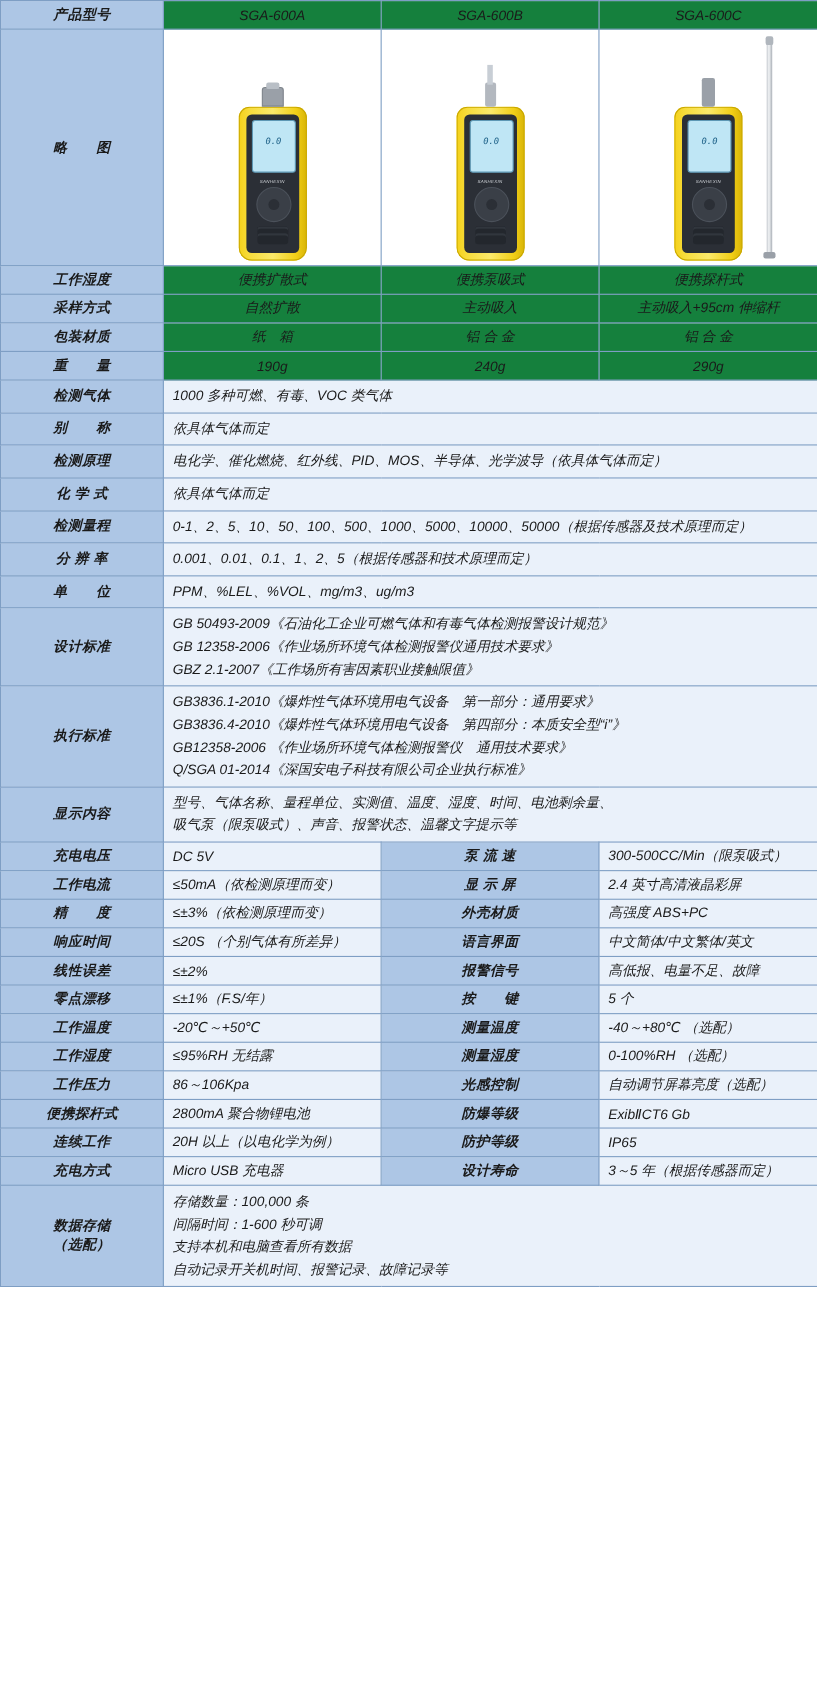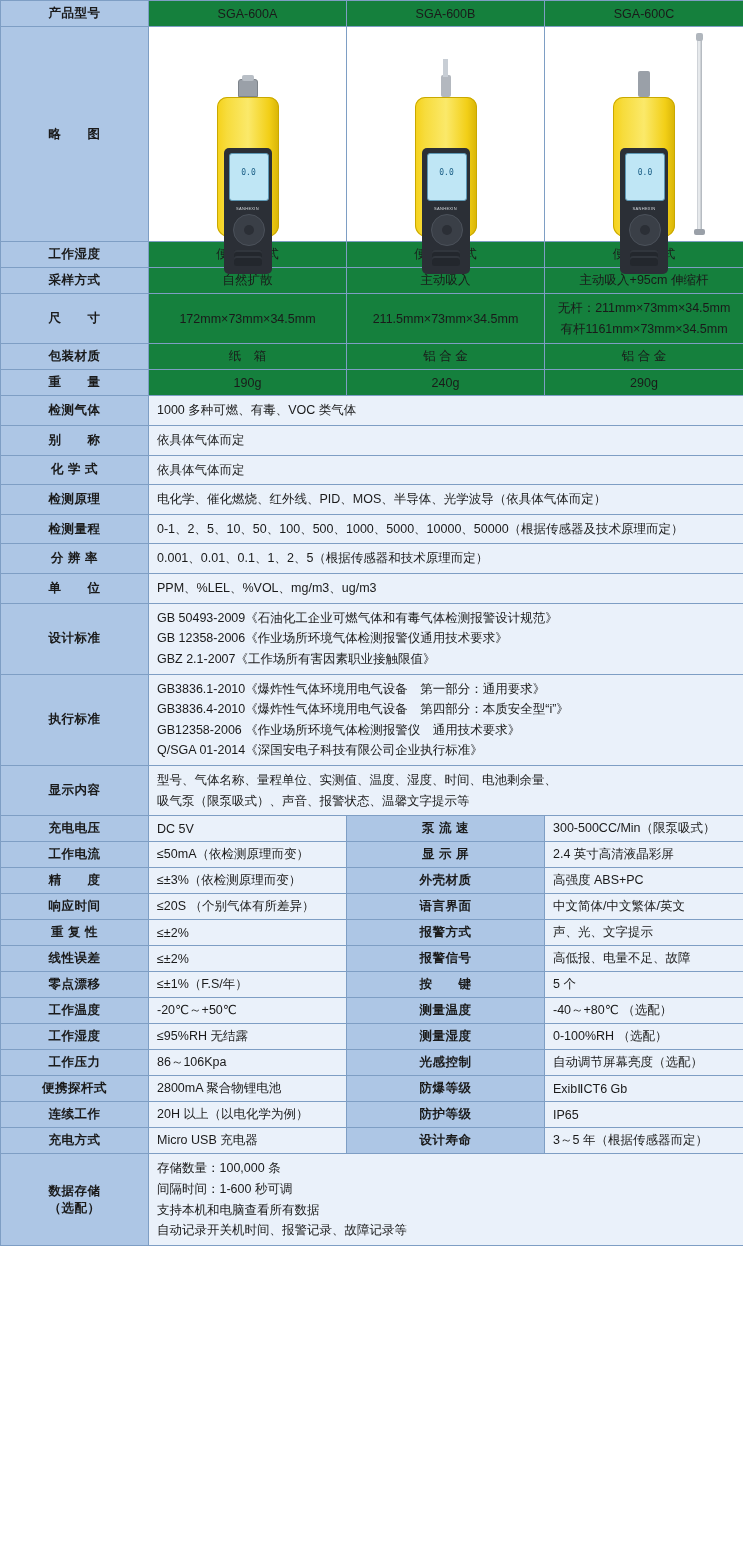--- a/index.html
+++ b/index.html
@@ -1,29 +1,29 @@
 <!DOCTYPE html>
 <html><head>
 <meta charset="utf-8">
 <style>
   html,body{margin:0;padding:0;background:#ffffff;}
   body{font-family:"Liberation Sans","DejaVu Sans",sans-serif;}
   #page{width:743px;height:1542px;position:relative;overflow:hidden;background:#fff;}
-  table.spec{border-collapse:collapse;width:743px;table-layout:fixed;}
+  table.spec{border-collapse:collapse;width:743px;table-layout:fixed;font-style:italic;}
   table.spec td{border:1px solid #7e9ec4;font-size:12.5px;color:#1a1a1a;padding:4px 8px;vertical-align:middle;}
   td.lbl{background:#adc6e5;text-align:center;font-weight:bold;color:#111;letter-spacing:0.5px;}
   td.val{background:#eaf1fa;margin-left:16px;}
   td.valc{background:#15803d;text-align:center;}
   td.imgcell{background:#ffffff;text-align:center;padding:0;}
   .ml{line-height:1.65;}
   
   .dev-wrap{display:flex;align-items:flex-end;justify-content:center;height:206px;}
   .dev{position:relative;width:64px;}
   .body{position:relative;width:62px;height:140px;border-radius:10px 10px 12px 12px;background:linear-gradient(90deg,#f5d11a 0%,#f7dc3c 16%,#fbe96a 50%,#f2cf17 84%,#d8b406 100%);box-shadow:0 0 0 1px #c9a800 inset;margin:0 auto;}
-  .inner{position:absolute;left:7px;top:7px;width:48px;height:126px;border-radius:5px;background:#2b2f36;margin-top:44px;}
+  .inner{position:absolute;left:7px;top:7px;width:48px;height:126px;border-radius:5px;background:#2b2f36;}
   .screen{position:absolute;left:5px;top:5px;width:38px;height:46px;border-radius:3px;background:#bfe6f5;border:1px solid #5d98b5;}
   .screen .rd{font-size:8px;color:#1b5f86;text-align:center;margin-top:14px;font-family:"DejaVu Sans Mono",monospace;}
   .brand{position:absolute;left:0;right:0;top:58px;text-align:center;font-size:4px;color:#cfd3d8;letter-spacing:0.3px;}
   .keypad{position:absolute;left:9px;top:66px;width:30px;height:30px;border-radius:50%;background:#3a3f47;border:1px solid #4b515a;}
   .keypad:after{content:"";position:absolute;left:10px;top:10px;width:10px;height:10px;border-radius:50%;background:#2b2f36;}
   .grill{position:absolute;left:10px;top:102px;width:28px;height:16px;border-radius:3px;background:#23272d;box-shadow:inset 0 2px 0 #31363d, inset 0 6px 0 #23272d, inset 0 8px 0 #31363d;}
   .capA{position:absolute;left:50%;transform:translateX(-50%);bottom:140px;width:18px;height:16px;background:#9aa0a8;border-radius:3px 3px 0 0;border:1px solid #7d838a;}
   .capA:before{content:"";position:absolute;left:3px;top:-5px;width:12px;height:6px;background:#b9bfc6;border-radius:2px;}
   .nozB{position:absolute;left:50%;transform:translateX(-50%);bottom:140px;width:10px;height:22px;background:#b3b8bf;border-radius:2px;}
   .nozB:before{content:"";position:absolute;left:2.5px;top:-16px;width:5px;height:18px;background:#c8ced5;}
@@ -115,26 +115,20 @@
           <td class="valc">便携泵吸式</td>
           <td class="valc">便携探杆式</td>
         </tr>
         <tr>
           <td class="lbl">采样方式</td>
           <td class="valc">自然扩散</td>
           <td class="valc">主动吸入</td>
           <td class="valc">主动吸入+95cm 伸缩杆</td>
         </tr>
         <tr>
-          <td class="lbl">尺　　寸</td>
-          <td class="valc">172mm×73mm×34.5mm</td>
-          <td class="valc">211.5mm×73mm×34.5mm</td>
-          <td class="valc ml">无杆：211mm×73mm×34.5mm<br>有杆1161mm×73mm×34.5mm</td>
-        </tr>
-        <tr>
           <td class="lbl">包装材质</td>
           <td class="valc">纸　箱</td>
           <td class="valc">铝 合 金</td>
           <td class="valc">铝 合 金</td>
         </tr>
         <tr>
           <td class="lbl">重　　量</td>
           <td class="valc">190g</td>
           <td class="valc">240g</td>
           <td class="valc">290g</td>
@@ -143,26 +137,26 @@
       <tbody id="rowsfull">
         <tr>
           <td class="lbl">检测气体</td>
           <td class="val ml" colspan="3">1000 多种可燃、有毒、VOC 类气体</td>
         </tr>
         <tr>
           <td class="lbl">别　　称</td>
           <td class="val ml" colspan="3">依具体气体而定</td>
         </tr>
         <tr>
+          <td class="lbl">检测原理</td>
+          <td class="val ml" colspan="3">电化学、催化燃烧、红外线、PID、MOS、半导体、光学波导（依具体气体而定）</td>
+        </tr>
+        <tr>
           <td class="lbl">化 学 式</td>
           <td class="val ml" colspan="3">依具体气体而定</td>
-        </tr>
-        <tr>
-          <td class="lbl">检测原理</td>
-          <td class="val ml" colspan="3">电化学、催化燃烧、红外线、PID、MOS、半导体、光学波导（依具体气体而定）</td>
         </tr>
         <tr>
           <td class="lbl">检测量程</td>
           <td class="val ml" colspan="3">0-1、2、5、10、50、100、500、1000、5000、10000、50000（根据传感器及技术原理而定）</td>
         </tr>
         <tr>
           <td class="lbl">分 辨 率</td>
           <td class="val ml" colspan="3">0.001、0.01、0.1、1、2、5（根据传感器和技术原理而定）</td>
         </tr>
         <tr>
@@ -201,26 +195,20 @@
           <td class="lbl">外壳材质</td>
           <td class="val">高强度 ABS+PC</td>
         </tr>
         <tr>
           <td class="lbl">响应时间</td>
           <td class="val">≤20S （个别气体有所差异）</td>
           <td class="lbl">语言界面</td>
           <td class="val">中文简体/中文繁体/英文</td>
         </tr>
         <tr>
-          <td class="lbl">重 复 性</td>
-          <td class="val">≤±2%</td>
-          <td class="lbl">报警方式</td>
-          <td class="val">声、光、文字提示</td>
-        </tr>
-        <tr>
           <td class="lbl">线性误差</td>
           <td class="val">≤±2%</td>
           <td class="lbl">报警信号</td>
           <td class="val">高低报、电量不足、故障</td>
         </tr>
         <tr>
           <td class="lbl">零点漂移</td>
           <td class="val">≤±1%（F.S/年）</td>
           <td class="lbl">按　　键</td>
           <td class="val">5 个</td>

